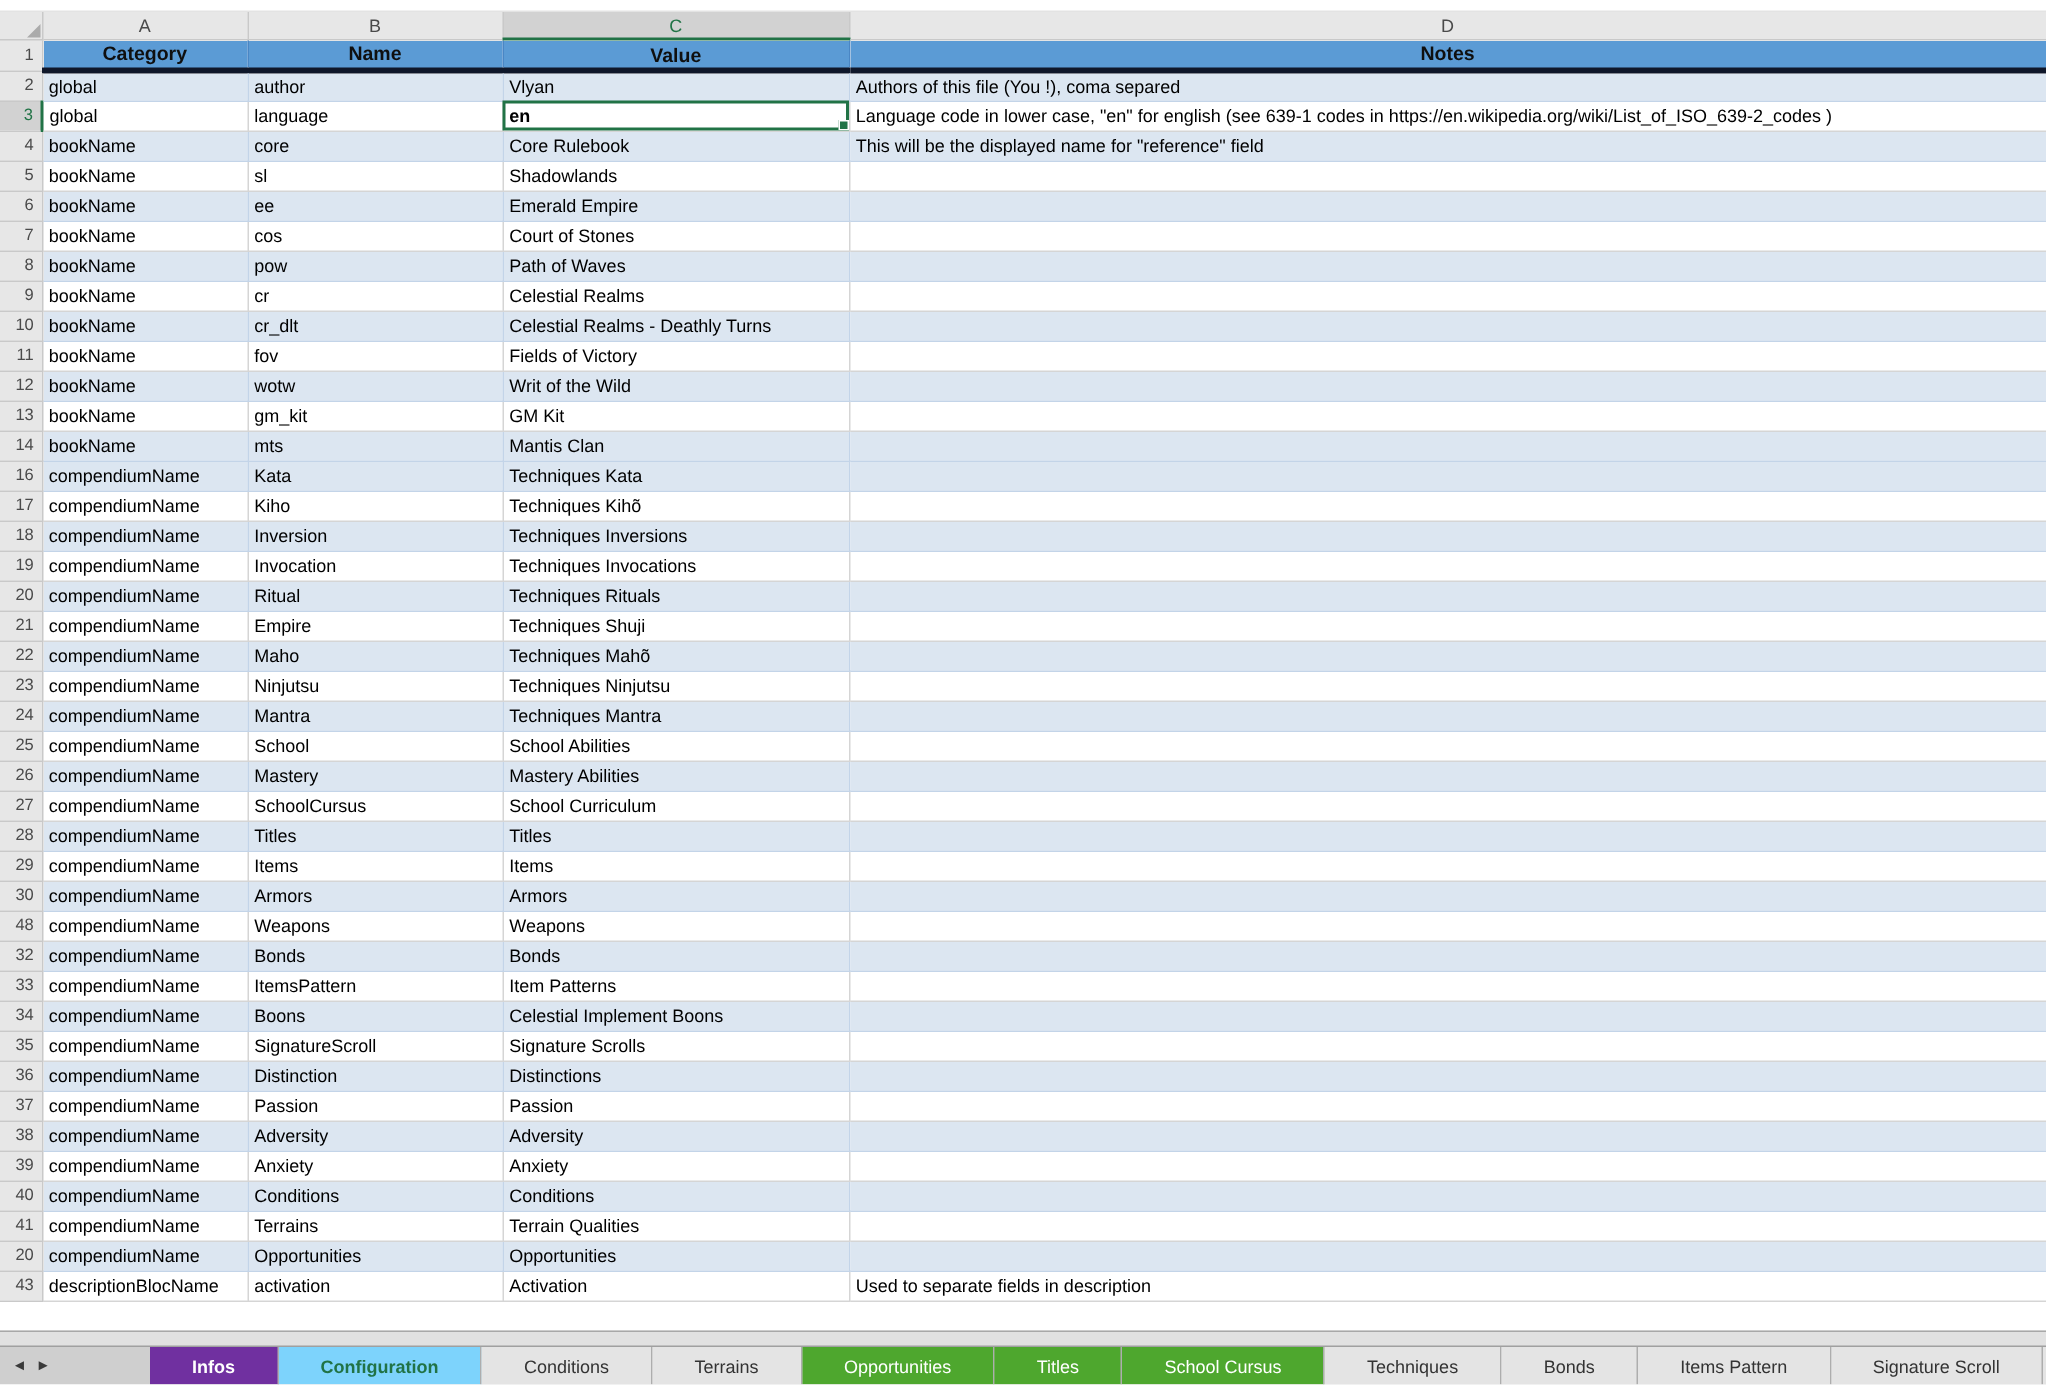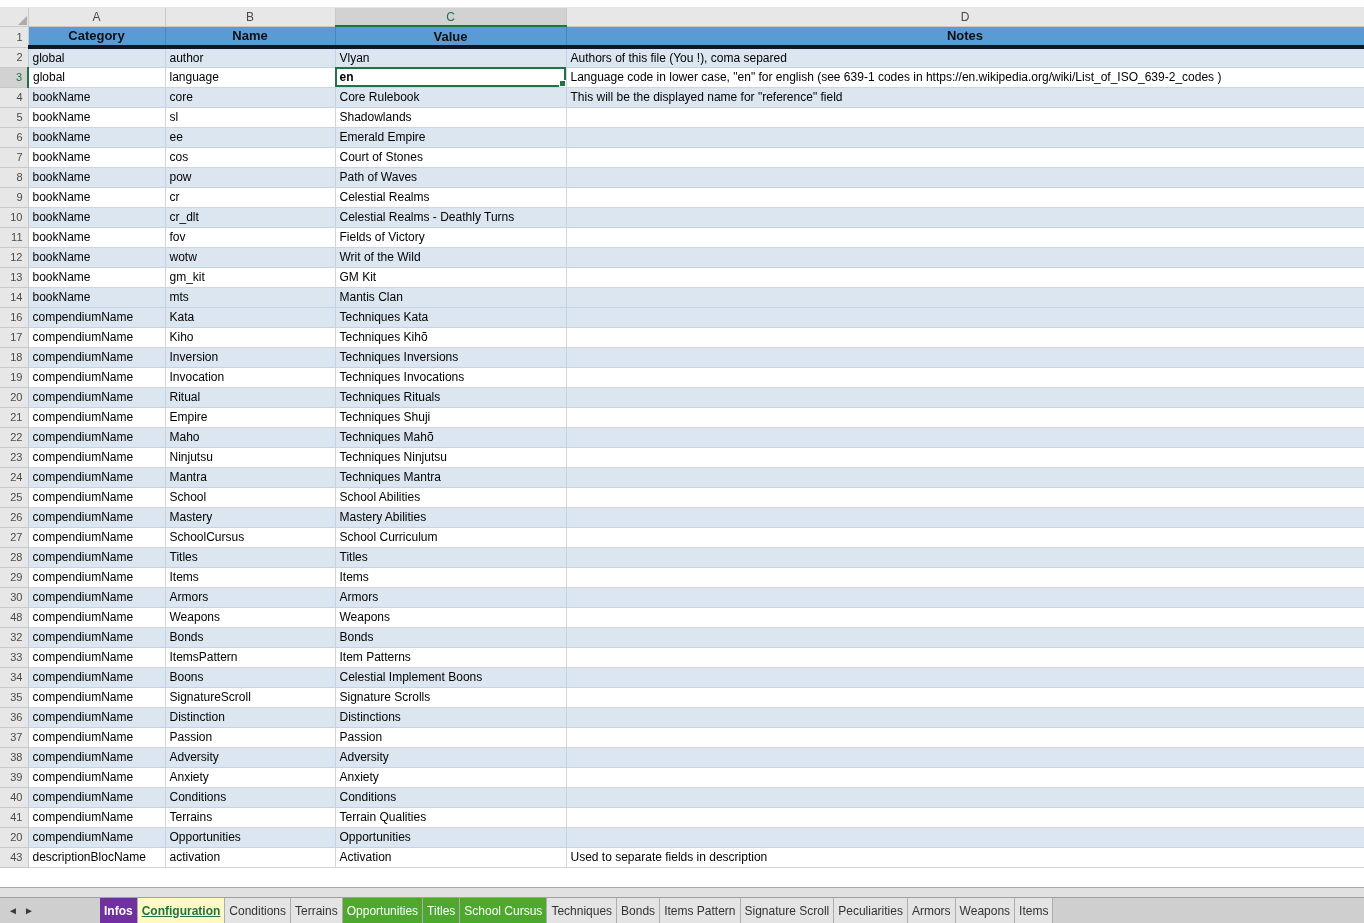--- a/index.html
+++ b/index.html
@@ -25,25 +25,25 @@
 td.row-head.sel-row{background:#D2D2D2;color:var(--selection-green);border-right:2px solid var(--selection-green);}
 tbody td.cell{height:20px;padding:0 4px;border-right:1px solid #D5D5D5;border-bottom:1px solid #D5D5D5;white-space:nowrap;overflow:hidden;font-size:12px;background:#fff;}
 tr.band td.cell{background:var(--band-row-bg);border-right-color:#C3D4E8;border-bottom-color:#C3D4E8;}
 td.sel-cell{position:relative;outline:2px solid var(--selection-green);outline-offset:-2px;font-weight:bold;}
 td.sel-cell::after{content:"";position:absolute;right:0;bottom:0;width:5px;height:5px;background:var(--selection-green);border:1px solid #fff;}
 .filler{height:10px;background:#E1E1E1;border-top:1px solid #A8A8A8;flex:none;}
 .tab-bar{height:26px;background:#CFCFCF;border-top:1px solid #A0A0A0;display:flex;align-items:stretch;flex:none;}
 .tab-nav{width:100px;display:flex;align-items:center;gap:6px;padding-left:8px;flex:none;}
 .nav-arrow{font-size:10px;color:#3A3A3A;cursor:pointer;}
 .tab-strip{display:flex;flex:1;overflow:hidden;align-items:stretch;}
-.tab{padding:0 4px;display:flex;align-items:center;font-size:12px;border-right:1px solid #ADADAD;white-space:nowrap;flex:none;cursor:pointer;}
+.tab{padding:0 28px;display:flex;align-items:center;font-size:12px;border-right:1px solid #ADADAD;white-space:nowrap;flex:none;cursor:pointer;}
 .tab.gray{background:#E4E4E4;color:#333;}
 .tab.green{background:var(--tab-green);color:#fff;}
 .tab.purple{background:var(--tab-purple);color:#fff;font-weight:700;}
-.tab.active{background:#fef9c3;color:var(--selection-green);font-weight:700;text-decoration:underline;}
+.tab.active{background:#7dd3fc;color:var(--selection-green);font-weight:700;}
 </style>
 </head>
 <body>
 
 <div class="app">
   <div class="top-strip"></div>
 
   <div class="table-area">
     <table class="sheet">
       <colgroup>

